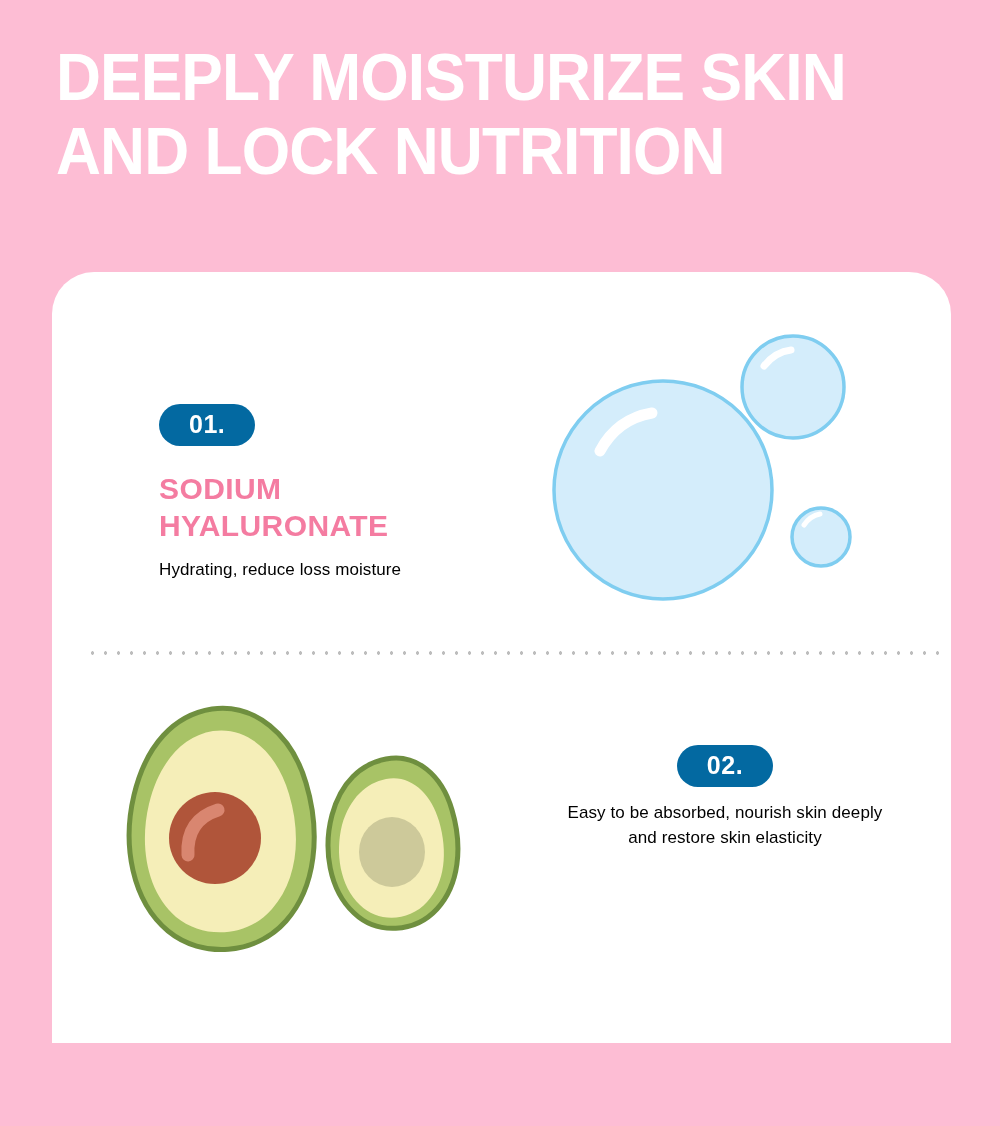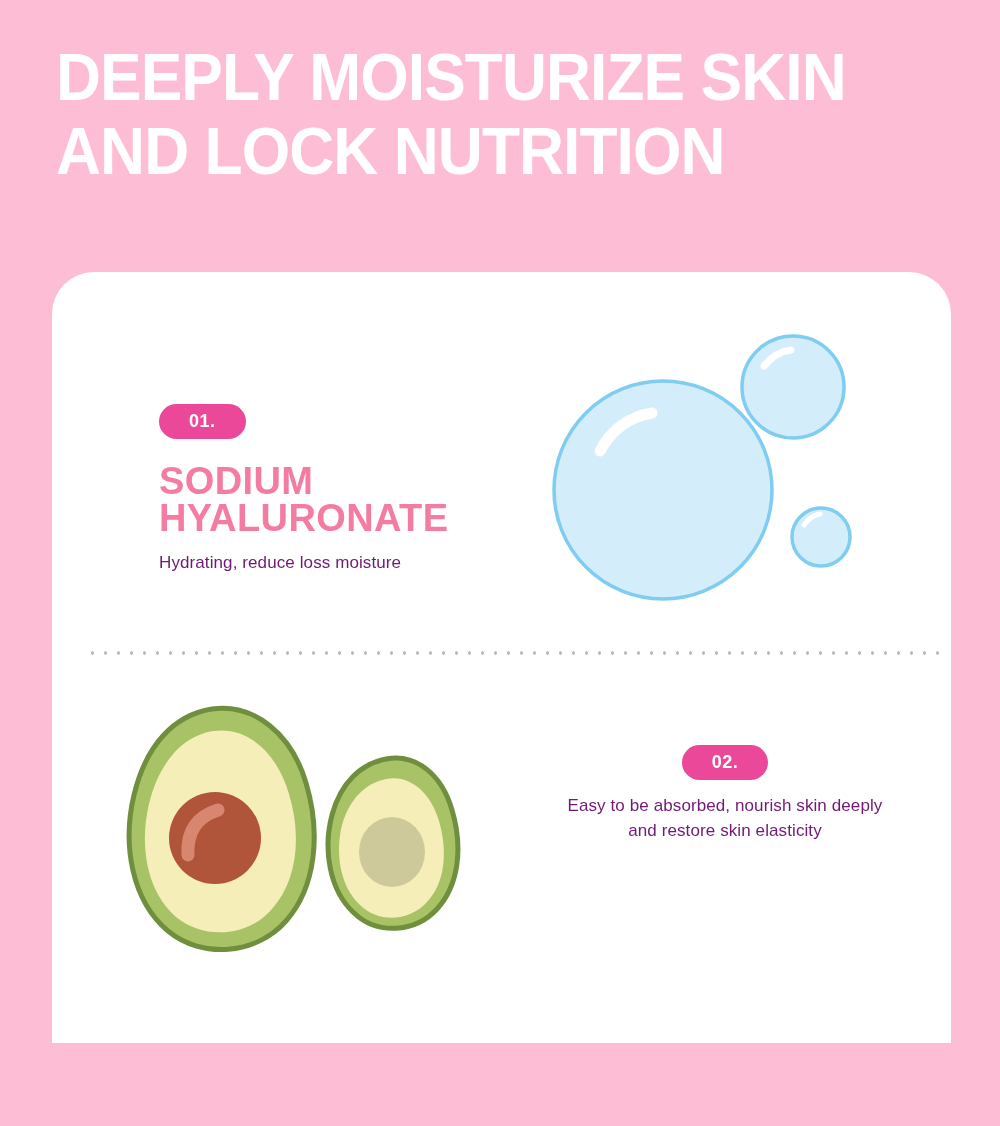--- a/index.html
+++ b/index.html
@@ -40,40 +40,40 @@
     width: 899px;
     height: 771px;
     background: #ffffff;
     border-radius: 42px 42px 0 0;
     overflow: hidden;
   }
 
   
   .badge {
     display: inline-block;
-    background: #ec4899;
+    background: #0369a1;
     color: #ffffff;
     border-radius: 999px;
     font-weight: 700;
-    font-size: 18px;
+    font-size: 25px;
     letter-spacing: 0.5px;
     padding: 8px 30px 9px 30px;
     line-height: 1;
   }
   .ingredient-title {
     color: #f47ca1;
     font-weight: 700;
-    font-size: 38px;
+    font-size: 30px;
     line-height: 37px;
     letter-spacing: 0.4px;
     margin-top: 24px;
     white-space: pre-line;
   }
   .ingredient-desc {
-    color: #701a75;
+    color: #000000;
     font-size: 17px;
     line-height: 25px;
     letter-spacing: 0.1px;
     margin-top: 13px;
     white-space: pre-line;
   }
 
   
   .sec1-text { position: absolute; left: 107px; top: 132px; width: 330px; }
   .sec1-art  { position: absolute; left: 490px; top: 50px;  width: 380px; height: 310px; }

